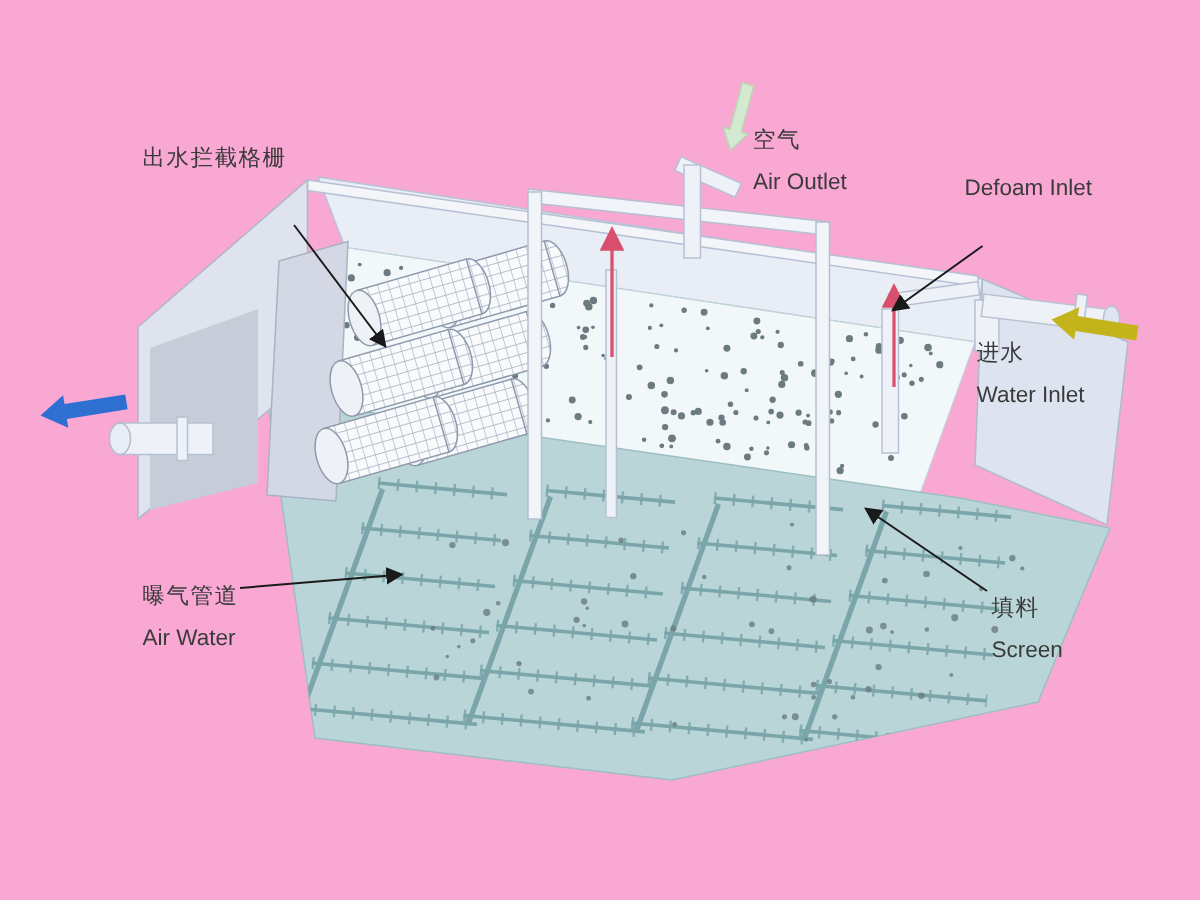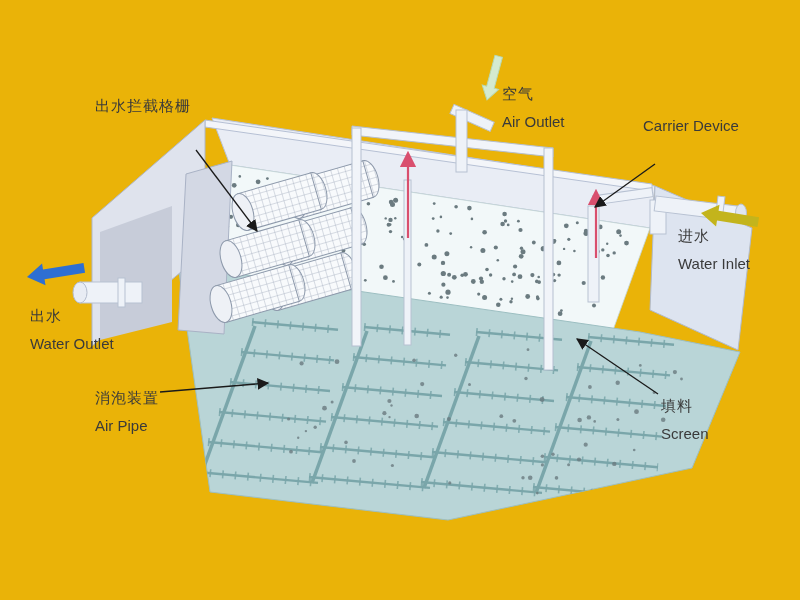--- a/index.html
+++ b/index.html
@@ -1,16 +1,16 @@
 <!DOCTYPE html>
 <html><head>
 <meta charset="utf-8">
 <style>
   html,body{margin:0;padding:0;background:#ffffff;}
-  #stage{position:relative;width:800px;height:600px;background:#eab308;overflow:hidden;
+  #stage{position:relative;width:800px;height:600px;background:#f9a8d4;overflow:hidden;
          font-family:"Liberation Sans","DejaVu Sans",sans-serif;}
   #diagram{position:absolute;left:0;top:0;}
   .lbl{position:absolute;font-size:15px;color:#3a3a3a;line-height:28px;white-space:nowrap;}
   .lbl .zh{letter-spacing:1px;}
   .leader{stroke:#1a1a1a;stroke-width:1.3;fill:none;}
   .pipe-l{stroke:#7aa6aa;stroke-width:2.4;}
   .ticks-l{stroke:#7aa6aa;stroke-width:8;stroke-dasharray:1.6 11;opacity:.85;}
   .manifold-l{stroke:#7aa6aa;stroke-width:3.5;}
   .steel{fill:#f1f4f9;stroke:#b5bfd0;stroke-width:1;}
   .pipe-w{fill:#eef2f8;stroke:#b7c1d2;stroke-width:1;}
@@ -418,32 +418,28 @@
 </svg>
 
 <div class="lbl" style="left:95px;top:92px">
   <div class="zh">出水拦截格栅</div>
 </div>
 <div class="lbl" style="left:502px;top:80px">
   <div class="zh">空气</div>
   <div class="en">Air Outlet</div>
 </div>
 <div class="lbl" style="left:643px;top:112px">
-  <div class="en">Carrier Device</div>
-</div>
-<div class="lbl" style="left:678px;top:222px">
+  <div class="en">Defoam Inlet</div>
+</div>
+<div class="lbl" style="left:651px;top:222px">
   <div class="zh">进水</div>
   <div class="en">Water Inlet</div>
 </div>
-<div class="lbl" style="left:30px;top:302px">
-  <div class="zh">出水</div>
-  <div class="en">Water Outlet</div>
-</div>
 <div class="lbl" style="left:95px;top:384px">
-  <div class="zh">消泡装置</div>
-  <div class="en">Air Pipe</div>
+  <div class="zh">曝气管道</div>
+  <div class="en">Air Water</div>
 </div>
 <div class="lbl" style="left:661px;top:392px">
   <div class="zh">填料</div>
   <div class="en">Screen</div>
 </div>
 
 </div>
 
 </body></html>

